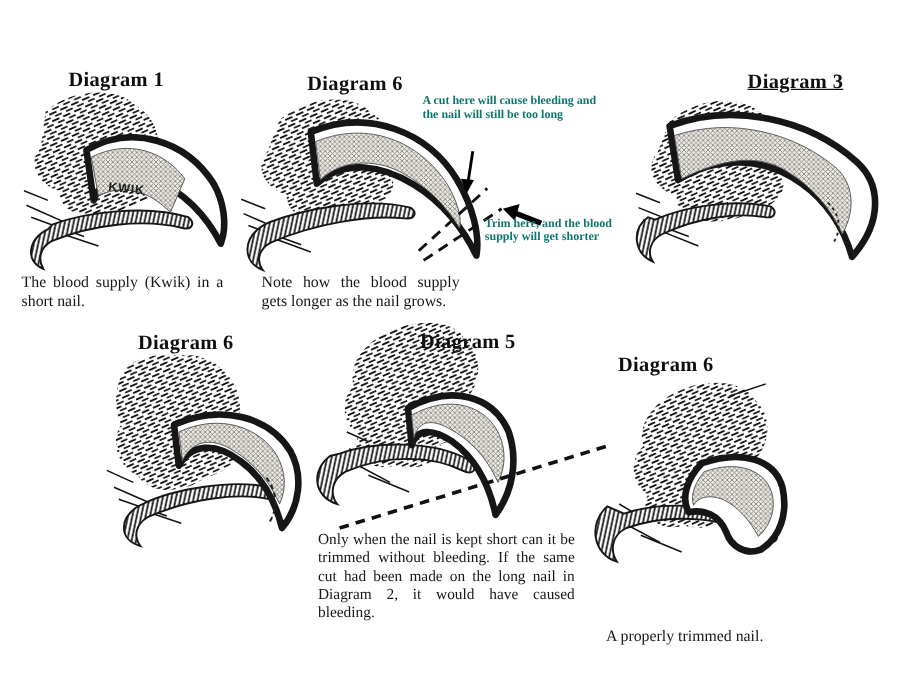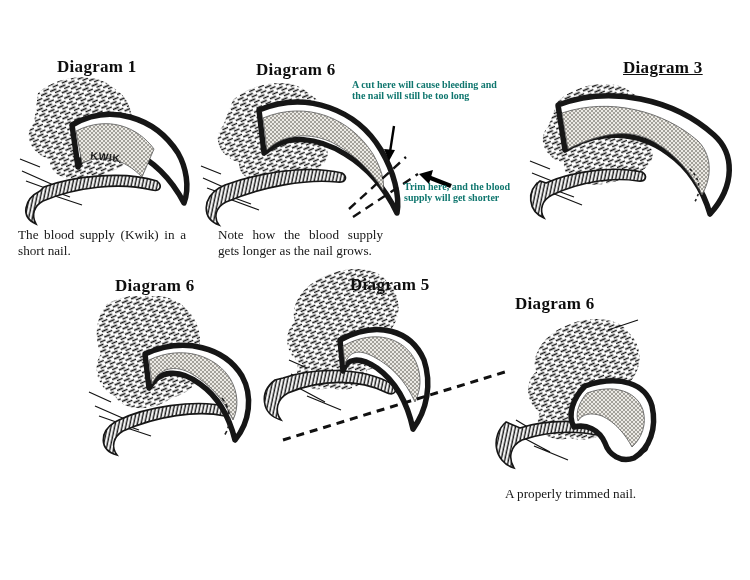--- a/index.html
+++ b/index.html
@@ -10,21 +10,21 @@
   .panel{position:absolute;}
   .dtitle{
     position:absolute;margin:0;font-size:17px;font-weight:bold;
     letter-spacing:.3px;color:#0e0e0e;white-space:nowrap;
   }
   .art{position:absolute;}
   .cap{
     position:absolute;margin:0;font-size:13.2px;line-height:1.2;
     color:#171717;text-align:justify;
   }
-  .cap.left{text-align:left;}
+  .cap.left{text-align:left;margin-top:36px;}
   .ann{
     position:absolute;font-weight:bold;font-size:10px;line-height:1.08;
     color:#0f766e;
   }
   svg text.kwik{
     font-family:"Liberation Sans", sans-serif;font-weight:bold;
     font-size:10.5px;letter-spacing:.6px;fill:#222;
   }
 </style>
 </head>
@@ -123,20 +123,21 @@
   <svg class="art" style="left:0;top:0;" width="255" height="178" viewBox="0 0 255 178">
     <g>
       <path d="M70,8 C95,-4 125,0 132,14 C146,26 148,48 134,64 C148,78 136,96 112,102 C114,116 94,126 74,120 C52,126 36,110 44,94 C30,86 28,64 40,54 C34,36 50,16 70,8 Z" fill="url(#fur)"></path>
       <path d="M40,118 L70,134 M36,106 L58,118 M52,128 L86,142 M34,92 L52,100" stroke="#141414" stroke-width="1.3"></path>
     </g>
     <path d="M20,112 C4,124 6,146 26,152 C19,143 22,131 33,125 C68,110 106,112 130,124 C140,129 144,122 137,116 C106,98 56,100 28,110 Z" fill="url(#padp)" stroke="#161616" stroke-width="1.6"></path>
     <path d="M85,72 C122,52 156,62 169,92 C177,116 172,142 158,161 C152,133 140,113 122,100 C104,88 92,90 88,103 Z" fill="#ffffff" stroke="#161616" stroke-width="5.5" stroke-linejoin="round"></path>
     <path d="M88,78 C120,60 150,70 161,94 C167,108 166,122 160,134 C150,112 136,98 119,89 C103,80 93,84 90,97 Z" fill="url(#quickp)" stroke="#555" stroke-width="0.8"></path>
     <path d="M28,172 L250,104" fill="none" stroke="#111" stroke-width="3" stroke-dasharray="8 6"></path>
   </svg>
+  <p class="cap" style="left:10px;top:174px;width:214px;font-size:12.8px;">Only when the nail is kept short can it be trimmed without bleeding. If the same cut had been made on the long nail in Diagram 2, it would have caused bleeding.</p>
 </section>
 
 <section class="panel" style="left:490px;top:292px;width:235px;height:218px;">
   <h3 class="dtitle" style="left:25px;top:2px;">Diagram 6</h3>
   <svg class="art" style="left:0;top:24px;" width="230" height="168" viewBox="0 0 230 168">
     <g>
       <path d="M75,10 C100,-2 130,2 138,16 C152,28 154,50 140,66 C154,80 142,98 118,104 C120,118 100,128 80,122 C58,128 42,112 50,96 C36,88 34,66 46,56 C40,38 56,18 75,10 Z" fill="url(#fur)"></path>
       <path d="M30,120 L60,136 M26,104 L46,116 M44,130 L78,144 M118,14 L148,4" stroke="#141414" stroke-width="1.3"></path>
     </g>
     <path d="M16,106 C0,120 4,146 24,152 C18,142 20,130 32,124 C72,110 118,116 147,134 C157,140 161,131 154,124 C121,103 62,101 30,112 Z" fill="url(#padp)" stroke="#161616" stroke-width="1.6"></path>

